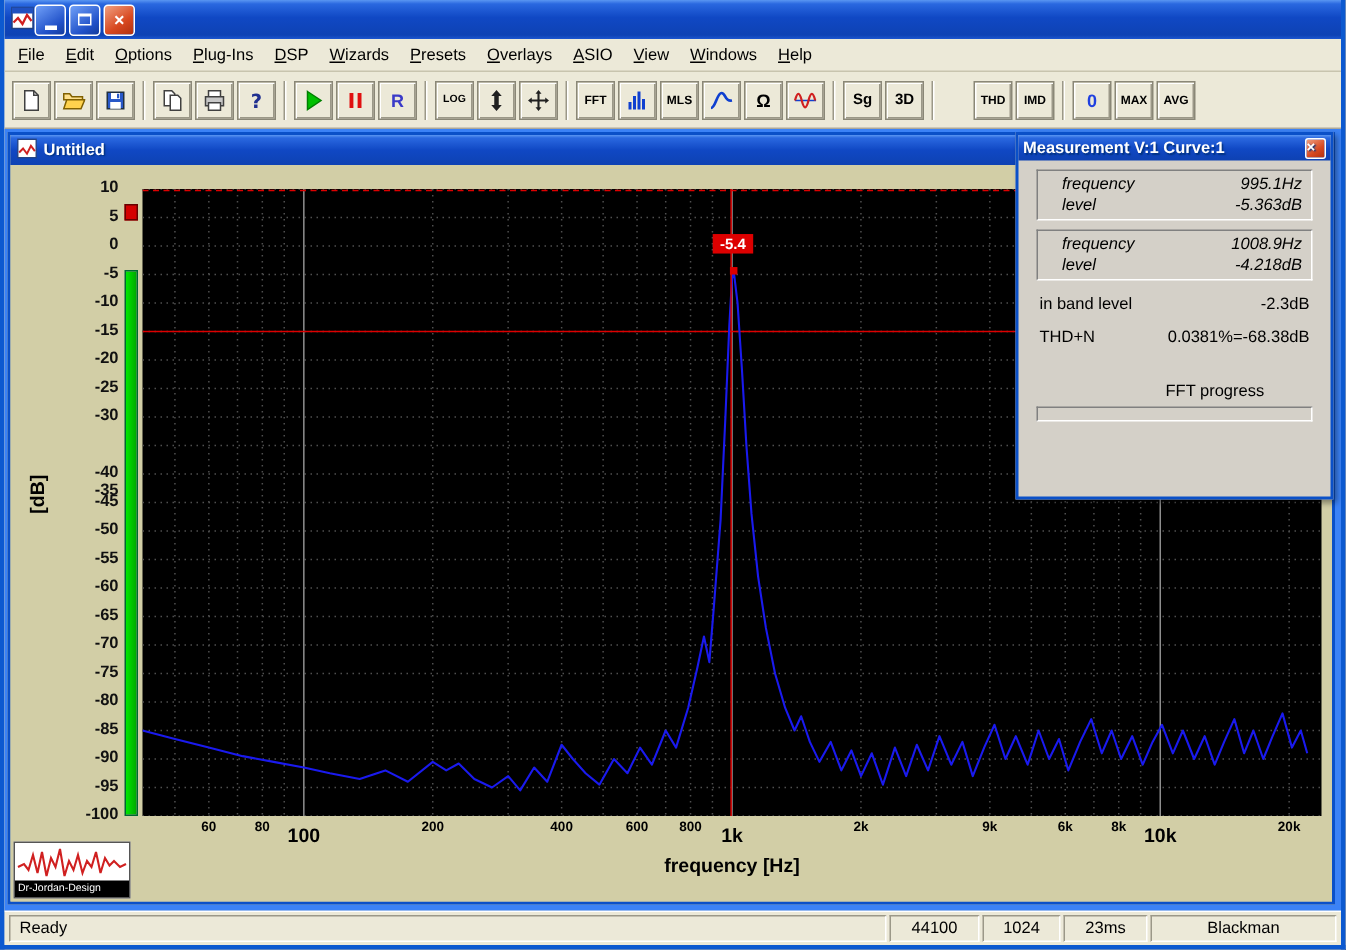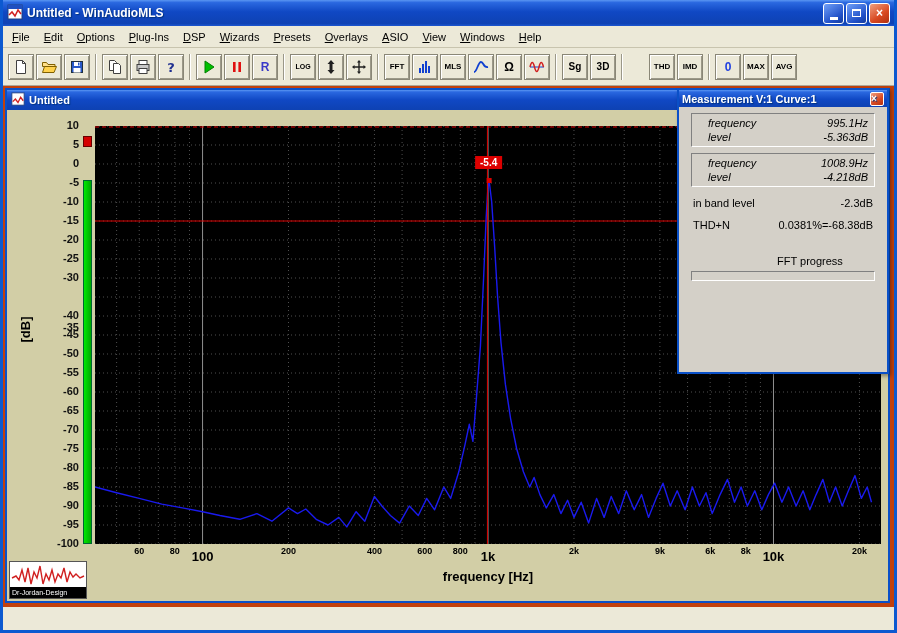--- a/index.html
+++ b/index.html
@@ -30,21 +30,21 @@
   
   .toolbar { height:38px; background:#ece9d8; display:flex; align-items:center;
     padding:0 4px; border-bottom:1px solid #aca899; }
   .tb-btn { width:26px; height:26px; margin:1px; background:#ece9d8;
     border:1px solid #8a8777; box-shadow:inset 1px 1px 0 #fff, inset -1px -1px 0 #9b9888;
     display:inline-flex; align-items:center; justify-content:center; padding:0;
     font-family:"Liberation Sans", sans-serif; cursor:default; }
   .tb-sep { width:2px; height:26px; border-left:1px solid #9b9888; border-right:1px solid #fff; margin:0 4px; }
 
   
-  .mdi { position:relative; height:521px; background:#c2410c; overflow:hidden; }
+  .mdi { position:relative; height:521px; background:#3b82f6; overflow:hidden; }
   .child { position:absolute; left:2px; top:2px; width:885px; height:515px;
     border:2px solid #0a50c8; background:#d2cea6; }
   .child-titlebar { height:20px; display:flex; align-items:center; gap:4px; padding:0 4px;
     background:linear-gradient(180deg,#5a96f2 0%,#2a68e0 10%,#1048c4 50%,#0e42b4 95%);
     color:#fff; font-weight:bold; font-size:11px; text-shadow:1px 1px 1px #00317e; }
   .child-content { position:relative; width:881px; height:491px; background:#d2cea6; }
 
   .plot { position:absolute; left:88px; top:16px; width:786px; height:418px; background:#000; }
   .ylabels { position:absolute; left:30px; top:16px; width:42px; height:418px; }
   .ylab { position:absolute; left:0; width:42px; text-align:right; font-size:11px; font-weight:bold; color:#111; }
@@ -60,21 +60,21 @@
   .meter-red { position:absolute; left:0; width:9px; background:#d40000; border:1px solid #600; }
   .meter-green { position:absolute; left:0; width:9px;
     background:linear-gradient(90deg,#00e800,#00a800); border:1px solid #063; }
 
   .logo { position:absolute; left:2px; top:451px; width:78px; height:38px;
     background:#fff; border:1px solid #555; }
   .logo-text { position:absolute; left:0; bottom:0; width:100%; height:11px; background:#000;
     color:#fff; font-size:7px; line-height:11px; padding-left:2px; }
 
   
-  .measure-panel { position:absolute; left:674px; top:2px; width:212px; height:286px;
+  .measure-panel { position:absolute; left:674px; top:2px; width:212px; height:245px;
     border:2px solid #0a50c8; background:#d4d0c8; box-shadow:2px 2px 4px rgba(0,0,0,0.4); }
   .mp-titlebar { height:17px; display:flex; align-items:center; padding:0 3px;
     background:linear-gradient(180deg,#5a96f2 0%,#2a68e0 12%,#1048c4 55%,#0e42b4 95%);
     color:#fff; font-weight:bold; font-size:11px; text-shadow:1px 1px 1px #00317e; }
   .mp-titlebar span:first-child { flex:1; }
   .mp-close { width:14px; height:14px; border:1px solid #fff; border-radius:2px;
     background:linear-gradient(145deg,#f0a080,#d84820 60%,#b03010); color:#fff;
     font-size:10px; font-weight:bold; display:flex; align-items:center; justify-content:center; }
   .mp-body { position:relative; padding-top:6px; height:calc(100% - 17px); }
   .mgroup-label { margin:0 0 1px 14px; }
@@ -99,21 +99,20 @@
 <div class="app">
 
   <div class="titlebar">
     <span>
       <svg width="16" height="16" viewBox="0 0 16 16">
           <rect x="1" y="1" width="14" height="14" fill="#fff" stroke="#204080"></rect>
           <rect x="1" y="1" width="14" height="4" fill="#2050c0"></rect>
           <path d="M2 11 L5 8 L8 12 L11 6 L14 10" fill="none" stroke="#d02020" stroke-width="1.5"></path>
         </svg>
     </span>
-    <span class="title-text">Untitled - WinAudioMLS</span>
     <span class="win-buttons">
       <span class="wbtn minmax">
           <span class="glyph-min"></span>
         </span>
       <span class="wbtn minmax">
           <span class="glyph-max"></span>
         </span>
       <span class="wbtn close">
           <span>×</span>
         </span>
@@ -399,14 +398,21 @@
             <span>THD+N</span>
             <span>0.0381%=-68.38dB</span>
           </div>
         <div class="mp-progress-label">FFT progress</div>
         <div class="mp-progress"></div>
       </div>
     </div>
 
   </div>
 
+  <div class="statusbar">
+    <div class="sb-pane sb-ready">Ready</div>
+    <div class="sb-pane sb-cell" style="width:60px">44100</div>
+    <div class="sb-pane sb-cell" style="width:52px">1024</div>
+    <div class="sb-pane sb-cell" style="width:56px">23ms</div>
+    <div class="sb-pane sb-cell" style="width:124px">Blackman</div>
+  </div>
 
 </div>
 
 </body></html>

